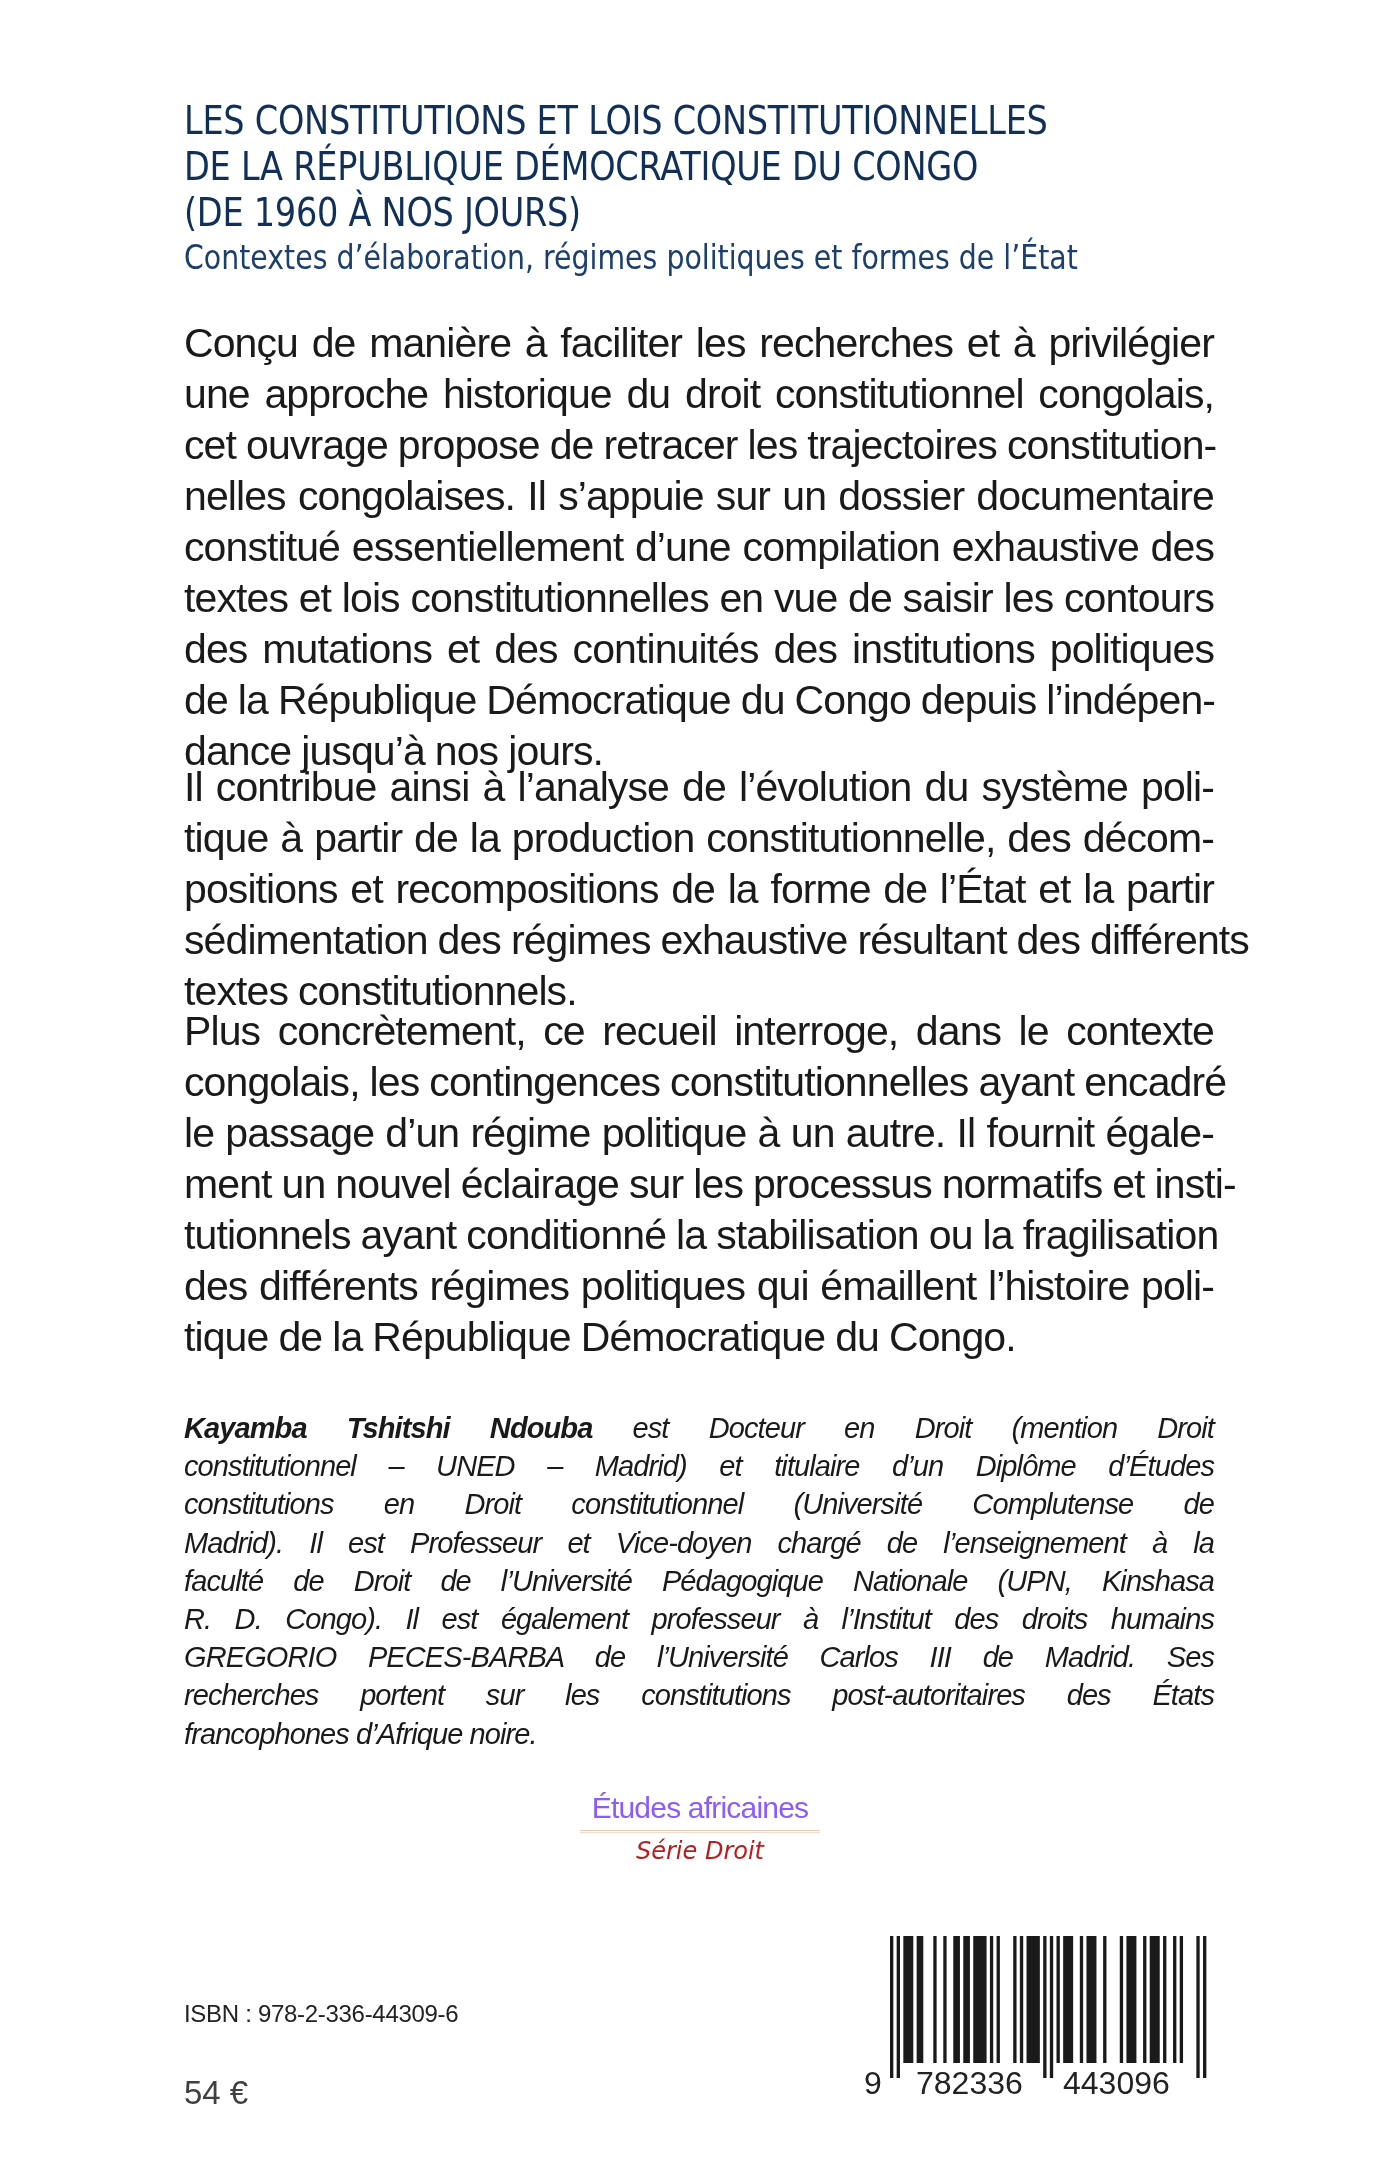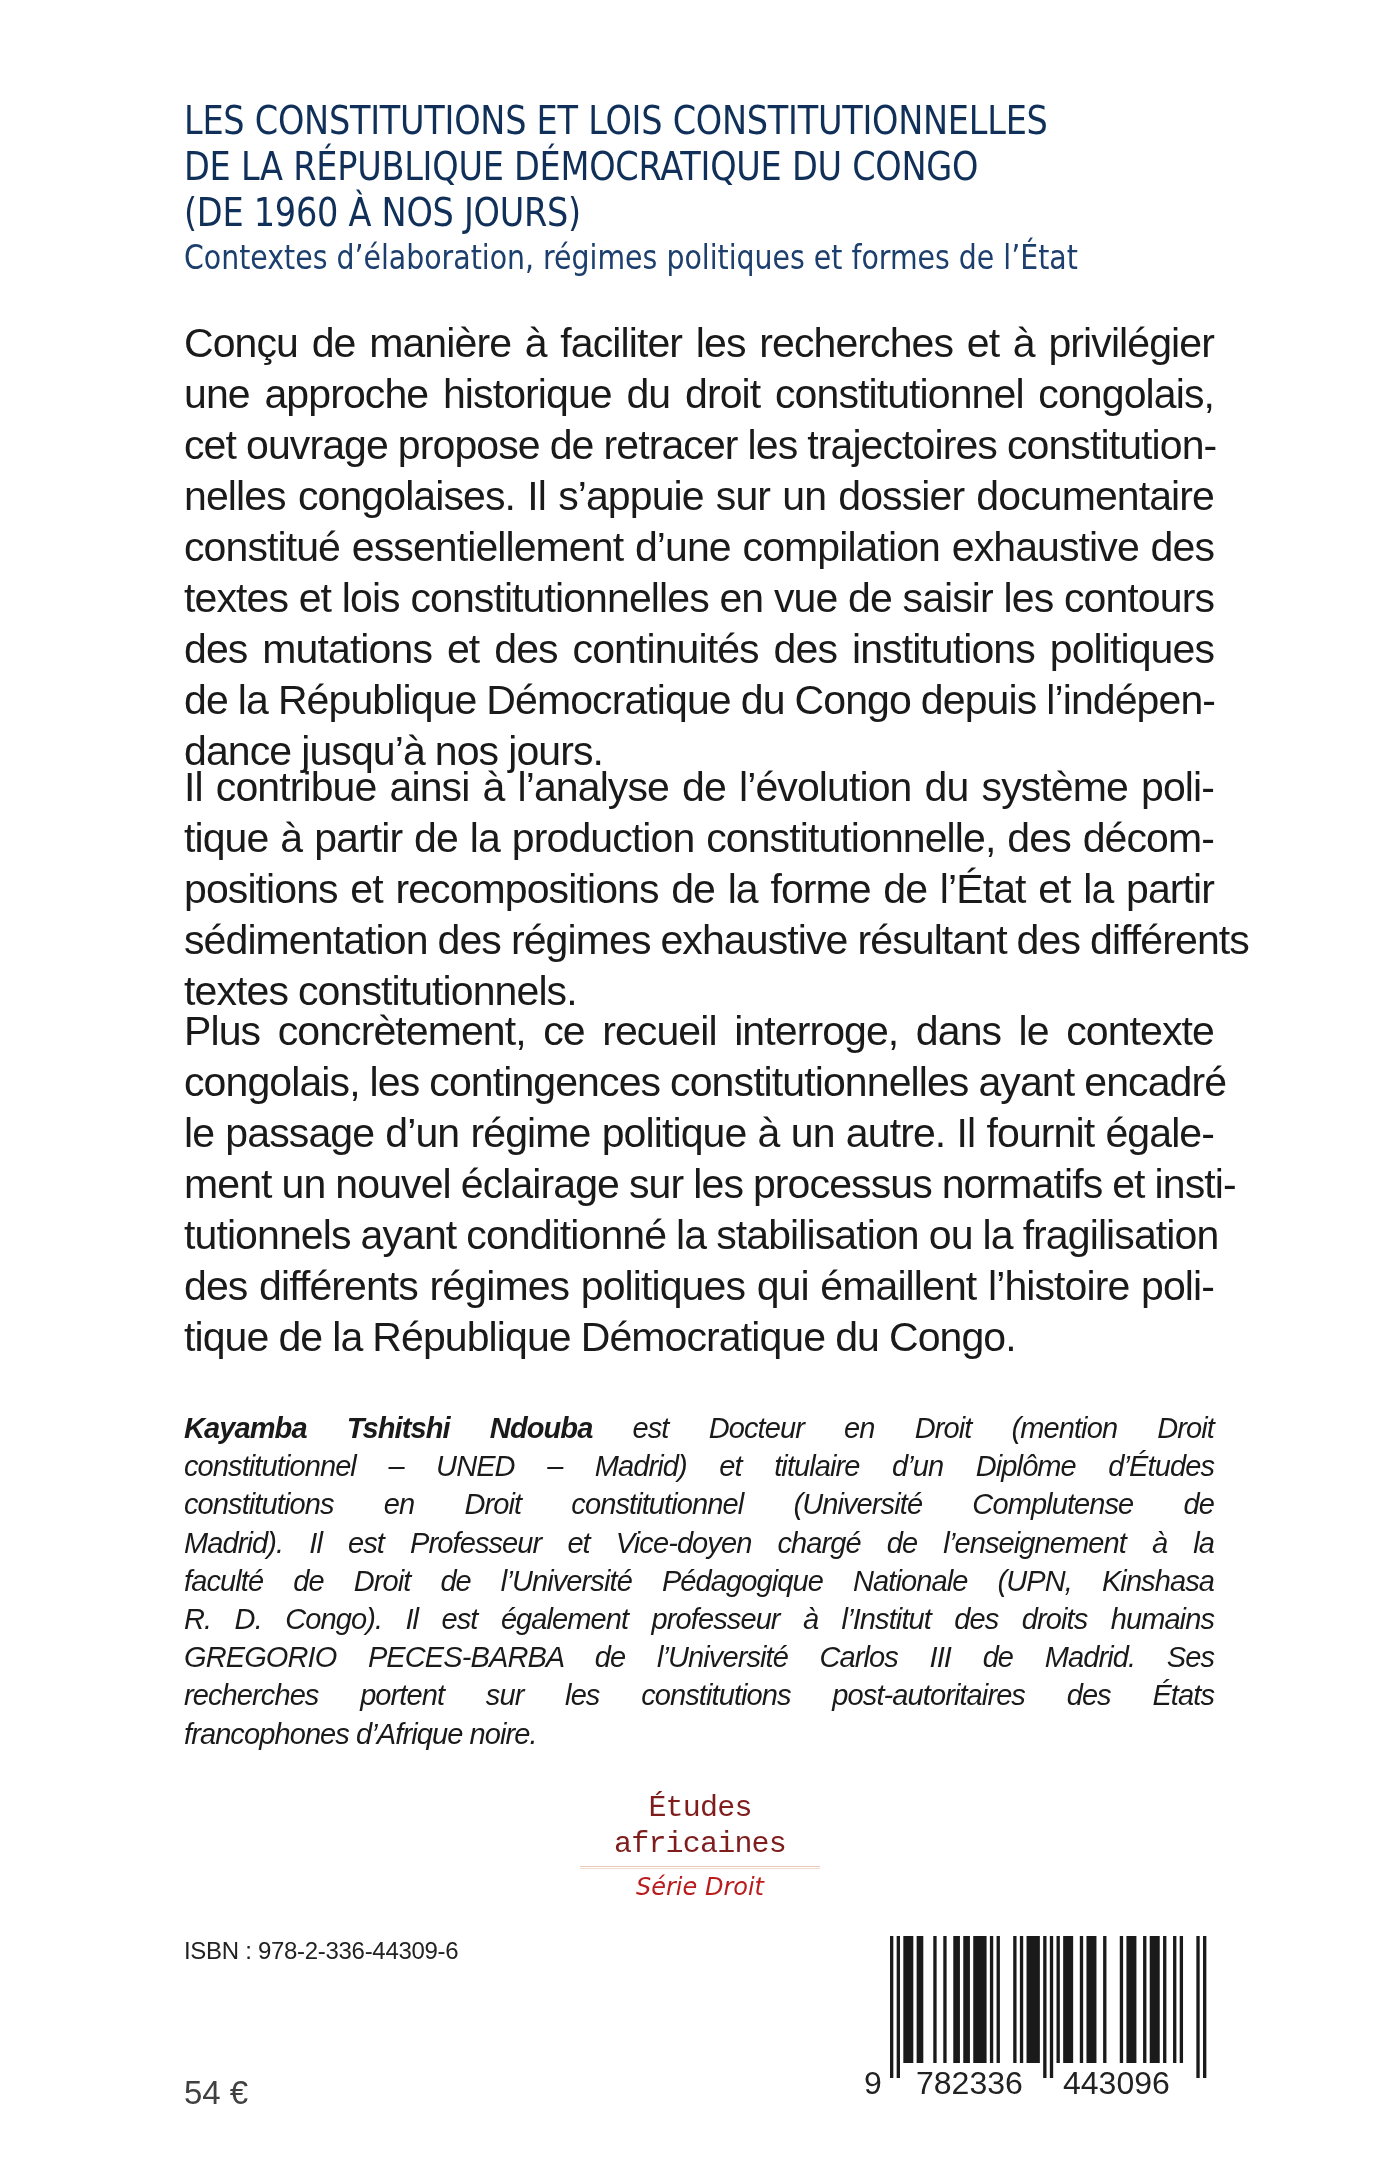--- a/index.html
+++ b/index.html
@@ -88,25 +88,25 @@
     .bio .ln.last { text-align-last: left; }
     .bio .author { font-weight: bold; }
     .series {
       position: absolute;
       left: 580px;
       top: 1790px;
       width: 240px;
       text-align: center;
     }
     .series-name {
-      font-family: Liberation Mono, monospace;
+      font-family: Liberation Sans, sans-serif;
       font-weight: 200;
       font-size: 30px;
       line-height: 36px;
-      color: #7f1d1d;
+      color: #8b5cf6;
       letter-spacing: -0.8px;
       display: block;
     }
     .series-rule {
       height: 0;
       border-top: 1.5px solid #e9c9b3;
       border-bottom: 1.5px solid #f1dccd;
       margin: 4px 0 4px 0;
       padding-top: 1px;
     }
@@ -114,21 +114,21 @@
       font-family: "DejaVu Sans", sans-serif;
       font-style: italic;
       font-size: 24px;
       line-height: 28px;
       color: #b91c1c;
       display: block;
     }
     .isbn {
       position: absolute;
       left: 184px;
-      top: 1937px;
+      top: 2000px;
       font-family: "Liberation Sans", sans-serif;
       font-size: 24px;
       line-height: 28px;
       color: #222222;
       letter-spacing: -0.3px;
     }
     .price {
       position: absolute;
       left: 184px;
       top: 2073px;

